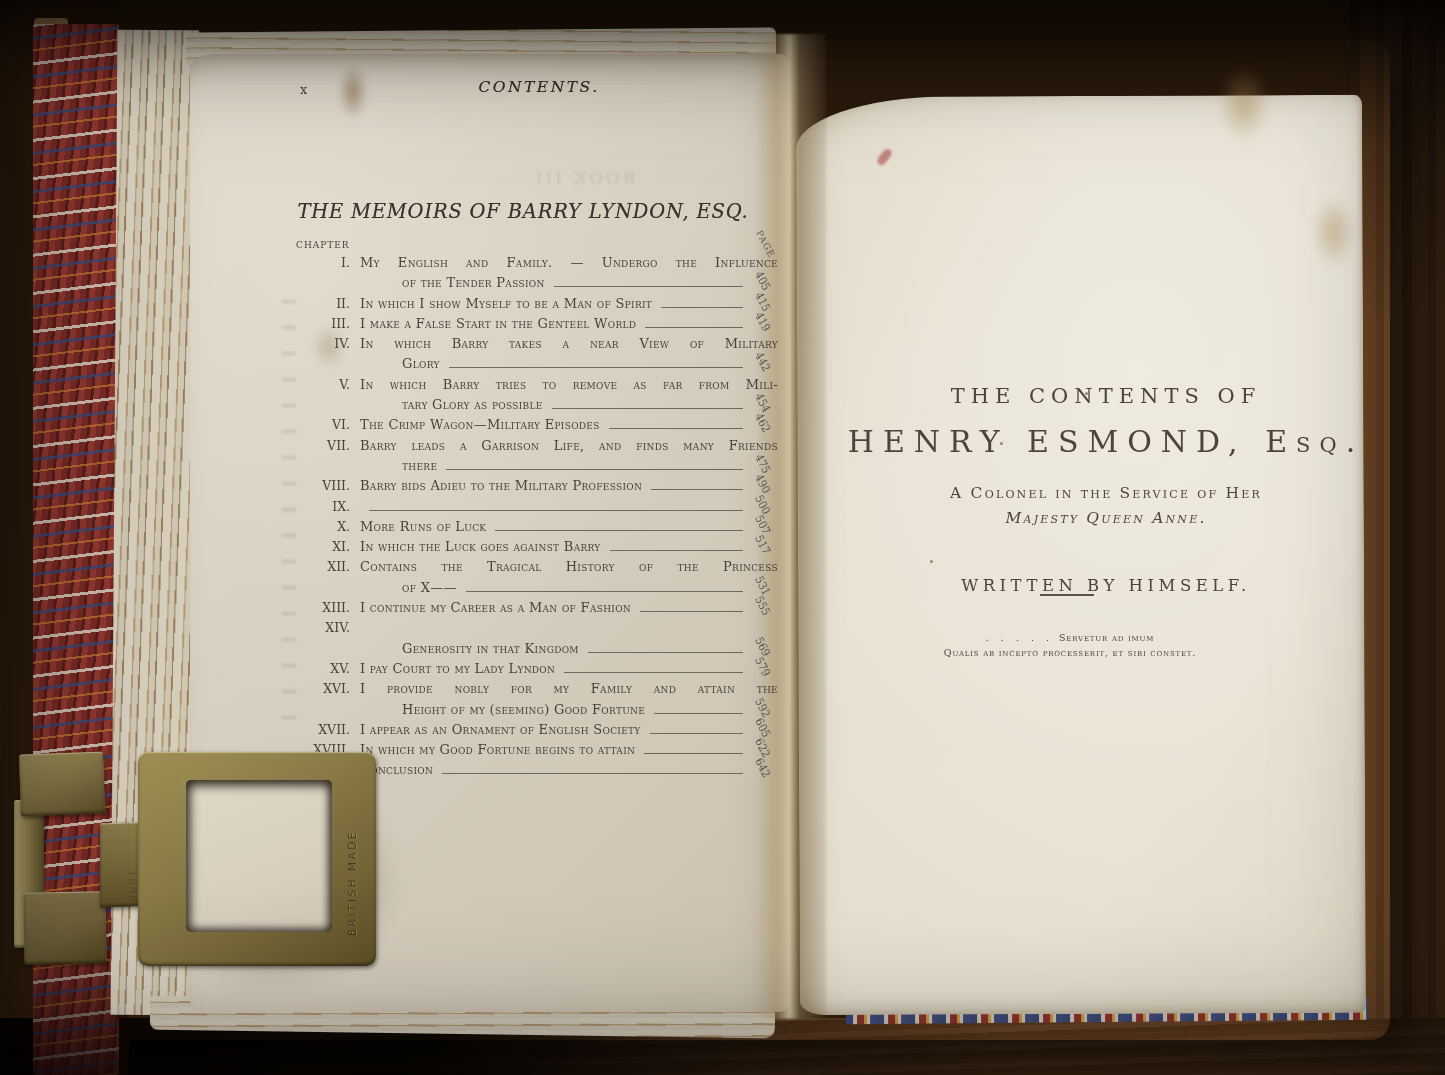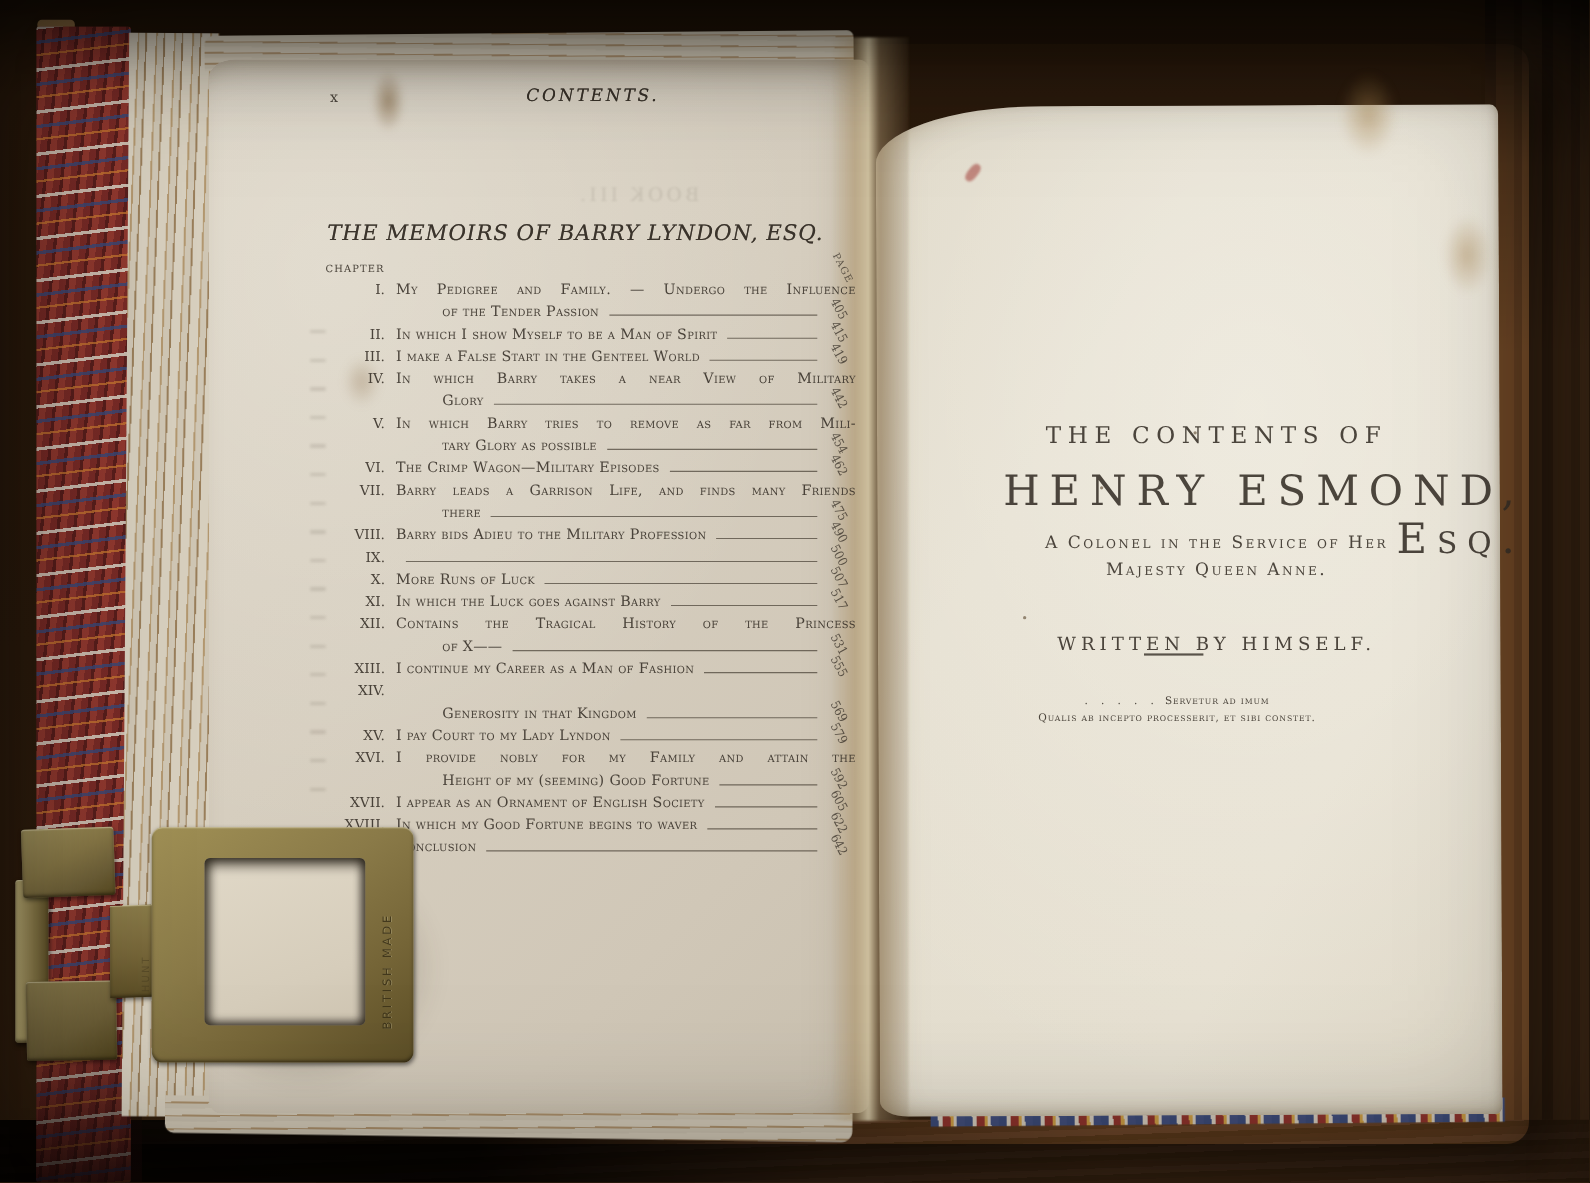--- a/index.html
+++ b/index.html
@@ -82,23 +82,23 @@
   .toc-line .just{flex:1;white-space:normal;text-align:justify;text-align-last:justify;}
   .toc-line.cont .toc-text{padding-left:42px;}
   .leader{flex:1;min-width:18px;border-bottom:1.3px solid rgba(58,50,40,.65);margin:0 7px 4px 9px;}
   .toc-page{width:28px;min-width:28px;text-align:left;font-variant:normal;font-size:11.5px;
     transform:rotate(62deg) scaleX(.9);opacity:.85;}
   .bleed-col{position:absolute;left:282px;top:300px;width:14px;height:420px;opacity:.18;filter:blur(1.5px);
     background:repeating-linear-gradient(180deg,rgba(70,60,48,.8) 0 3px,rgba(70,60,48,0) 3px 26px);}
   
   .rp-block{position:absolute;left:826px;top:0;width:560px;text-align:center;}
   .rp-l1{position:absolute;top:384px;width:100%;font-size:21px;letter-spacing:6px;}
-  .rp-l2{position:absolute;top:424px;width:100%;font-size:38px;letter-spacing:9px;font-variant:small-caps;text-align:right;}
+  .rp-l2{position:absolute;top:424px;width:100%;font-size:30px;letter-spacing:9px;font-variant:small-caps;}
   .rp-sub1{position:absolute;top:484px;width:100%;font-size:15.5px;font-variant:small-caps;letter-spacing:2.2px;}
-  .rp-sub2{position:absolute;top:509px;width:100%;font-size:15.5px;font-variant:small-caps;letter-spacing:2.2px;}
+  .rp-sub2{position:absolute;top:509px;width:100%;font-size:15.5px;font-style:italic;font-variant:small-caps;letter-spacing:2.2px;}
   .rp-by{position:absolute;top:576px;width:100%;font-size:16.5px;letter-spacing:4.5px;}
   .rp-rule{position:absolute;left:1040px;top:594px;width:54px;height:2px;background:rgba(52,46,38,.8);}
   .rp-motto{position:absolute;left:914px;top:630px;width:312px;font-size:9.5px;letter-spacing:.8px;line-height:15px;text-align:center;font-variant:small-caps;}
   .rp-motto .dots{letter-spacing:0;word-spacing:9px;margin-right:10px;}
   
   .clip-shadow{position:absolute;left:150px;top:770px;width:250px;height:220px;
     background:radial-gradient(closest-side,rgba(40,28,12,.45),rgba(40,28,12,0));filter:blur(8px);}
   .brass{position:absolute;background:linear-gradient(150deg,#a5965f 0%,#8a7a48 45%,#6e6038 75%,#57491f 100%);
     box-shadow:inset 0 1px 1px rgba(255,250,220,.45),inset 0 -2px 3px rgba(20,14,4,.55),1px 2px 4px rgba(0,0,0,.5);}
   .clamp-bar{left:14px;top:800px;width:30px;height:148px;border-radius:3px;
@@ -161,21 +161,21 @@
 
   <div class="toc ink">
     <div class="toc-head">
       <span>CHAPTER</span>
       <span class="pg-lab">PAGE</span>
     </div>
     <div>
         <div>
           <div class="toc-line">
             <span class="toc-num">I.</span>
-            <span class="toc-text just">My Pedigree and Family. — Undergo the Influence</span>
+            <span class="toc-text just">My English and Family. — Undergo the Influence</span>
           </div>
           <div class="toc-line cont">
             <span class="toc-num"></span>
             <span class="toc-text">of the Tender Passion</span>
             <span class="leader"></span>
             <span class="toc-page">405</span>
           </div>
         </div>
         <div>
           <div class="toc-line">
@@ -323,21 +323,21 @@
           <div class="toc-line">
             <span class="toc-num">XVII.</span>
             <span class="toc-text">I appear as an Ornament of English Society</span>
             <span class="leader"></span>
             <span class="toc-page">605</span>
           </div>
         </div>
         <div>
           <div class="toc-line">
             <span class="toc-num">XVIII.</span>
-            <span class="toc-text">In which my Good Fortune begins to waver</span>
+            <span class="toc-text">In which my Good Fortune begins to attain</span>
             <span class="leader"></span>
             <span class="toc-page">622</span>
           </div>
         </div>
         <div>
           <div class="toc-line">
             <span class="toc-num"></span>
             <span class="toc-text">Conclusion</span>
             <span class="leader"></span>
             <span class="toc-page">642</span>

